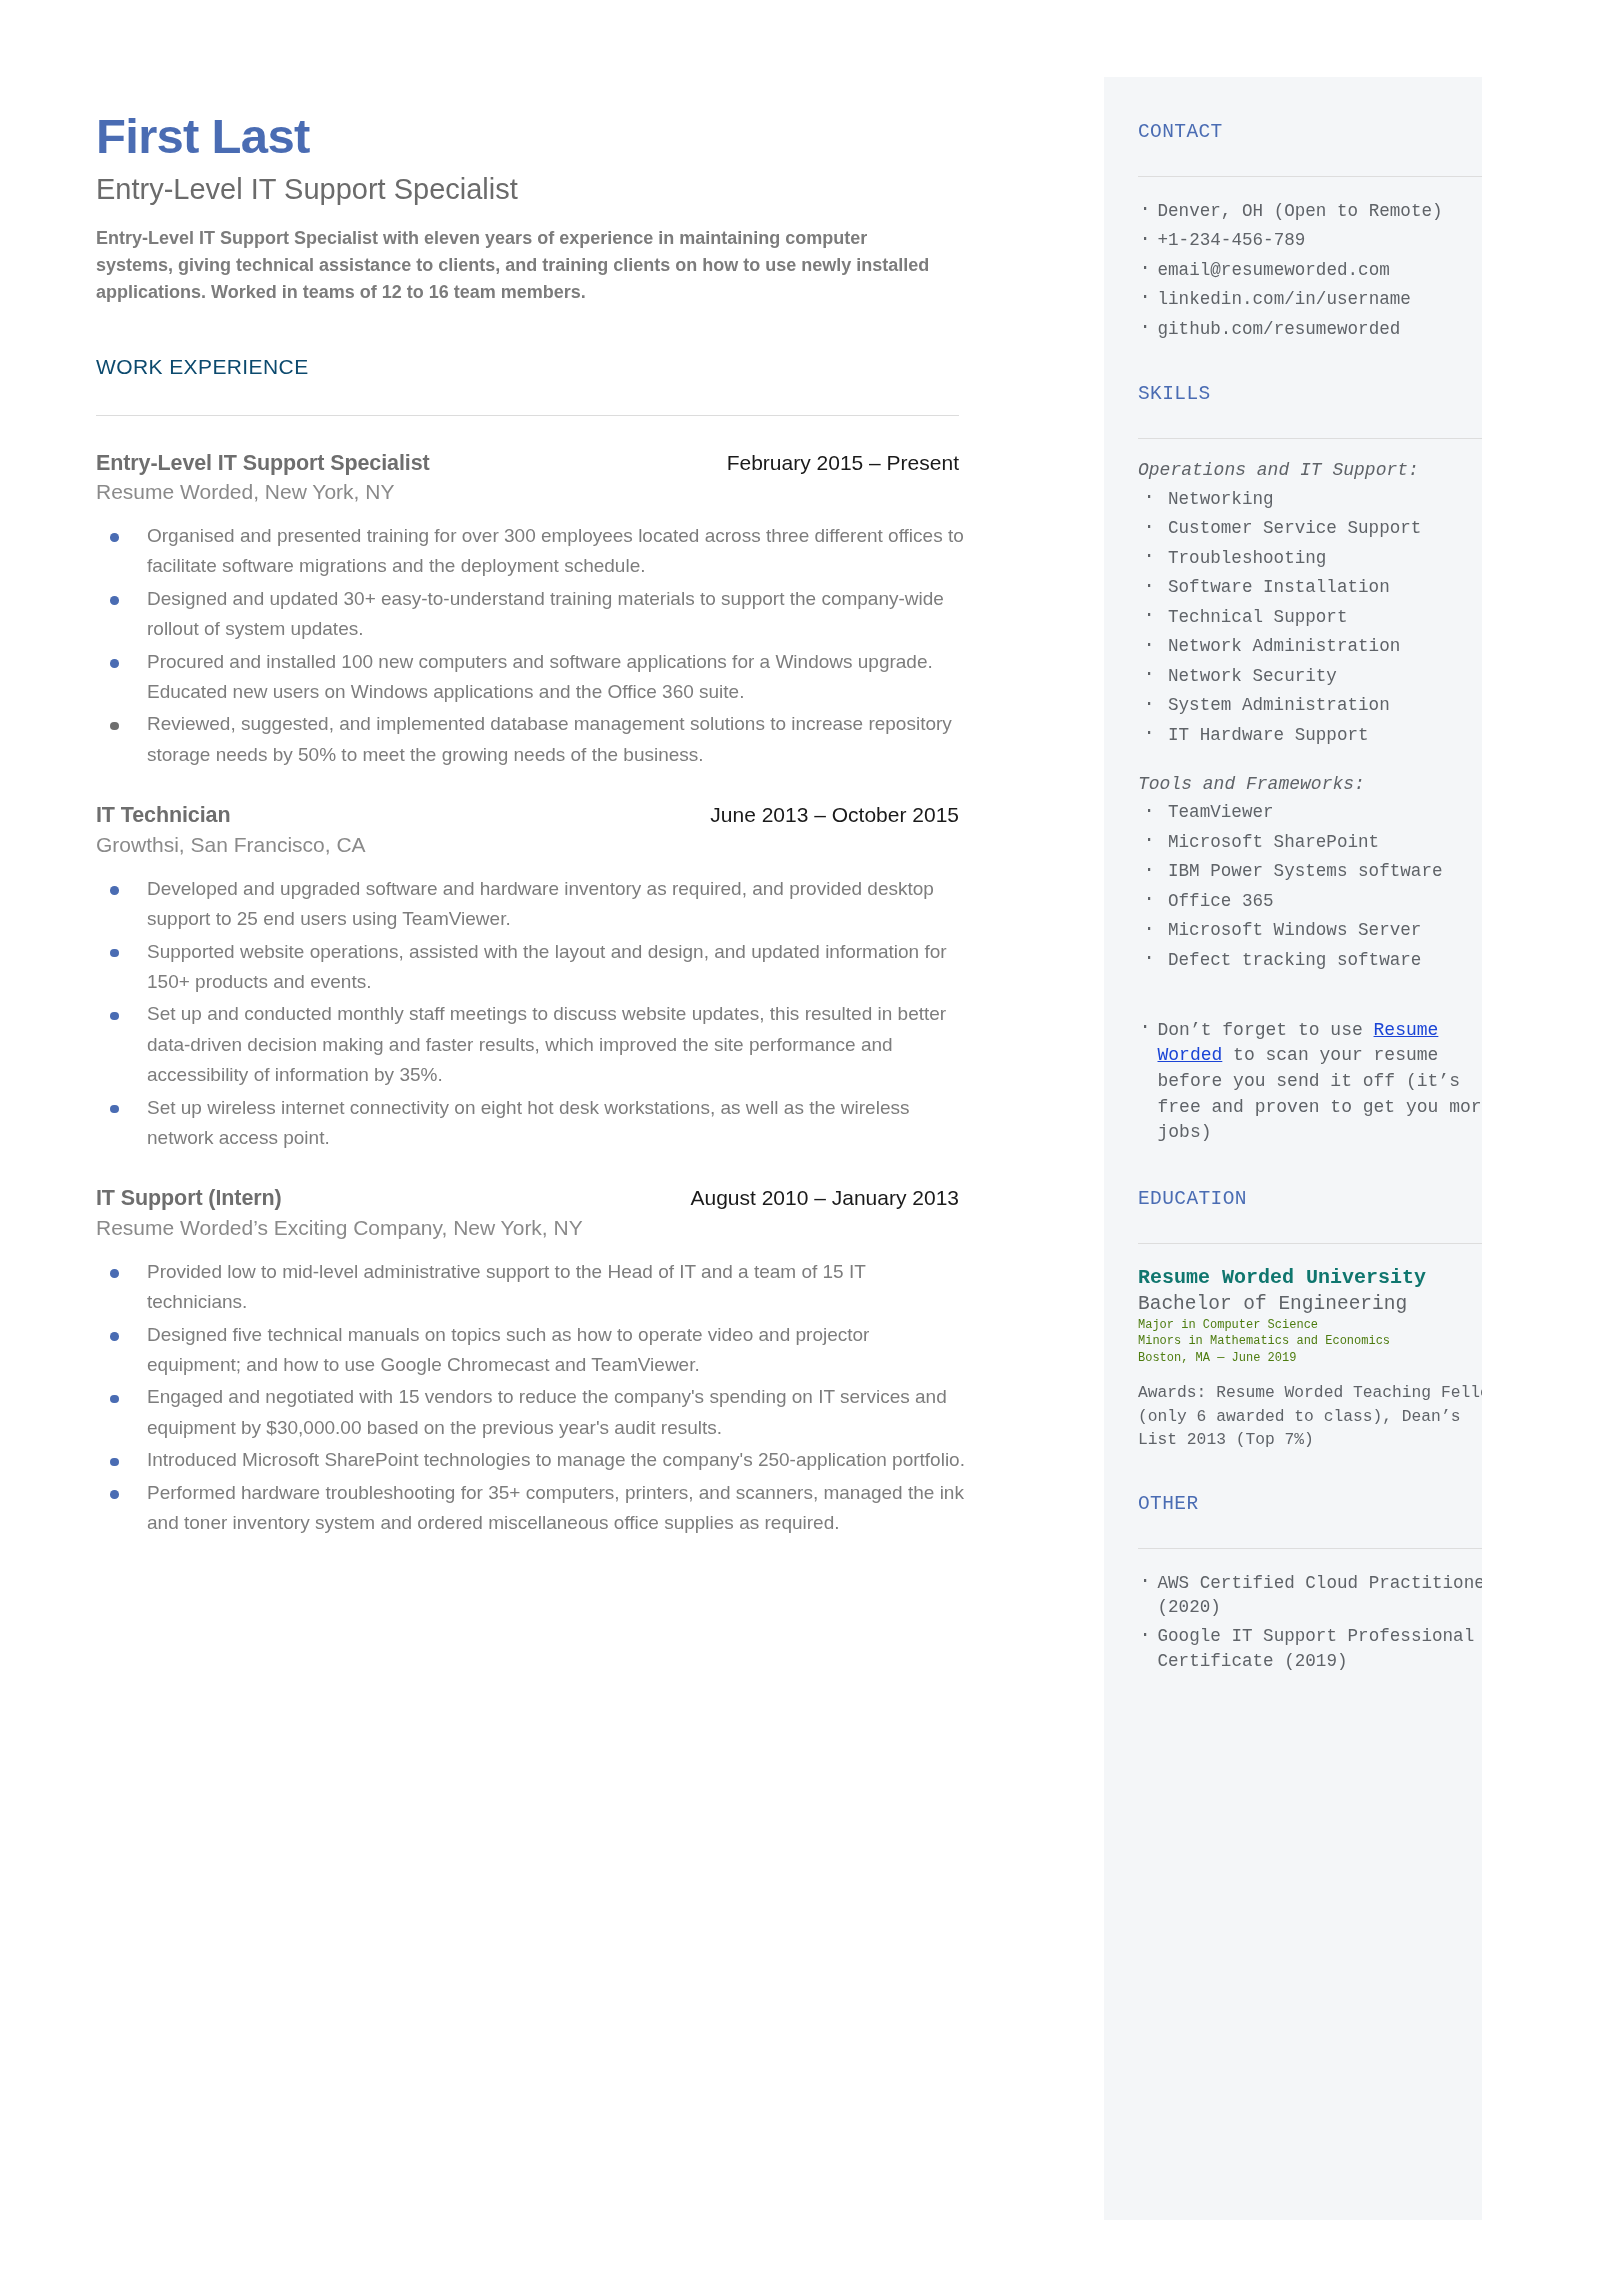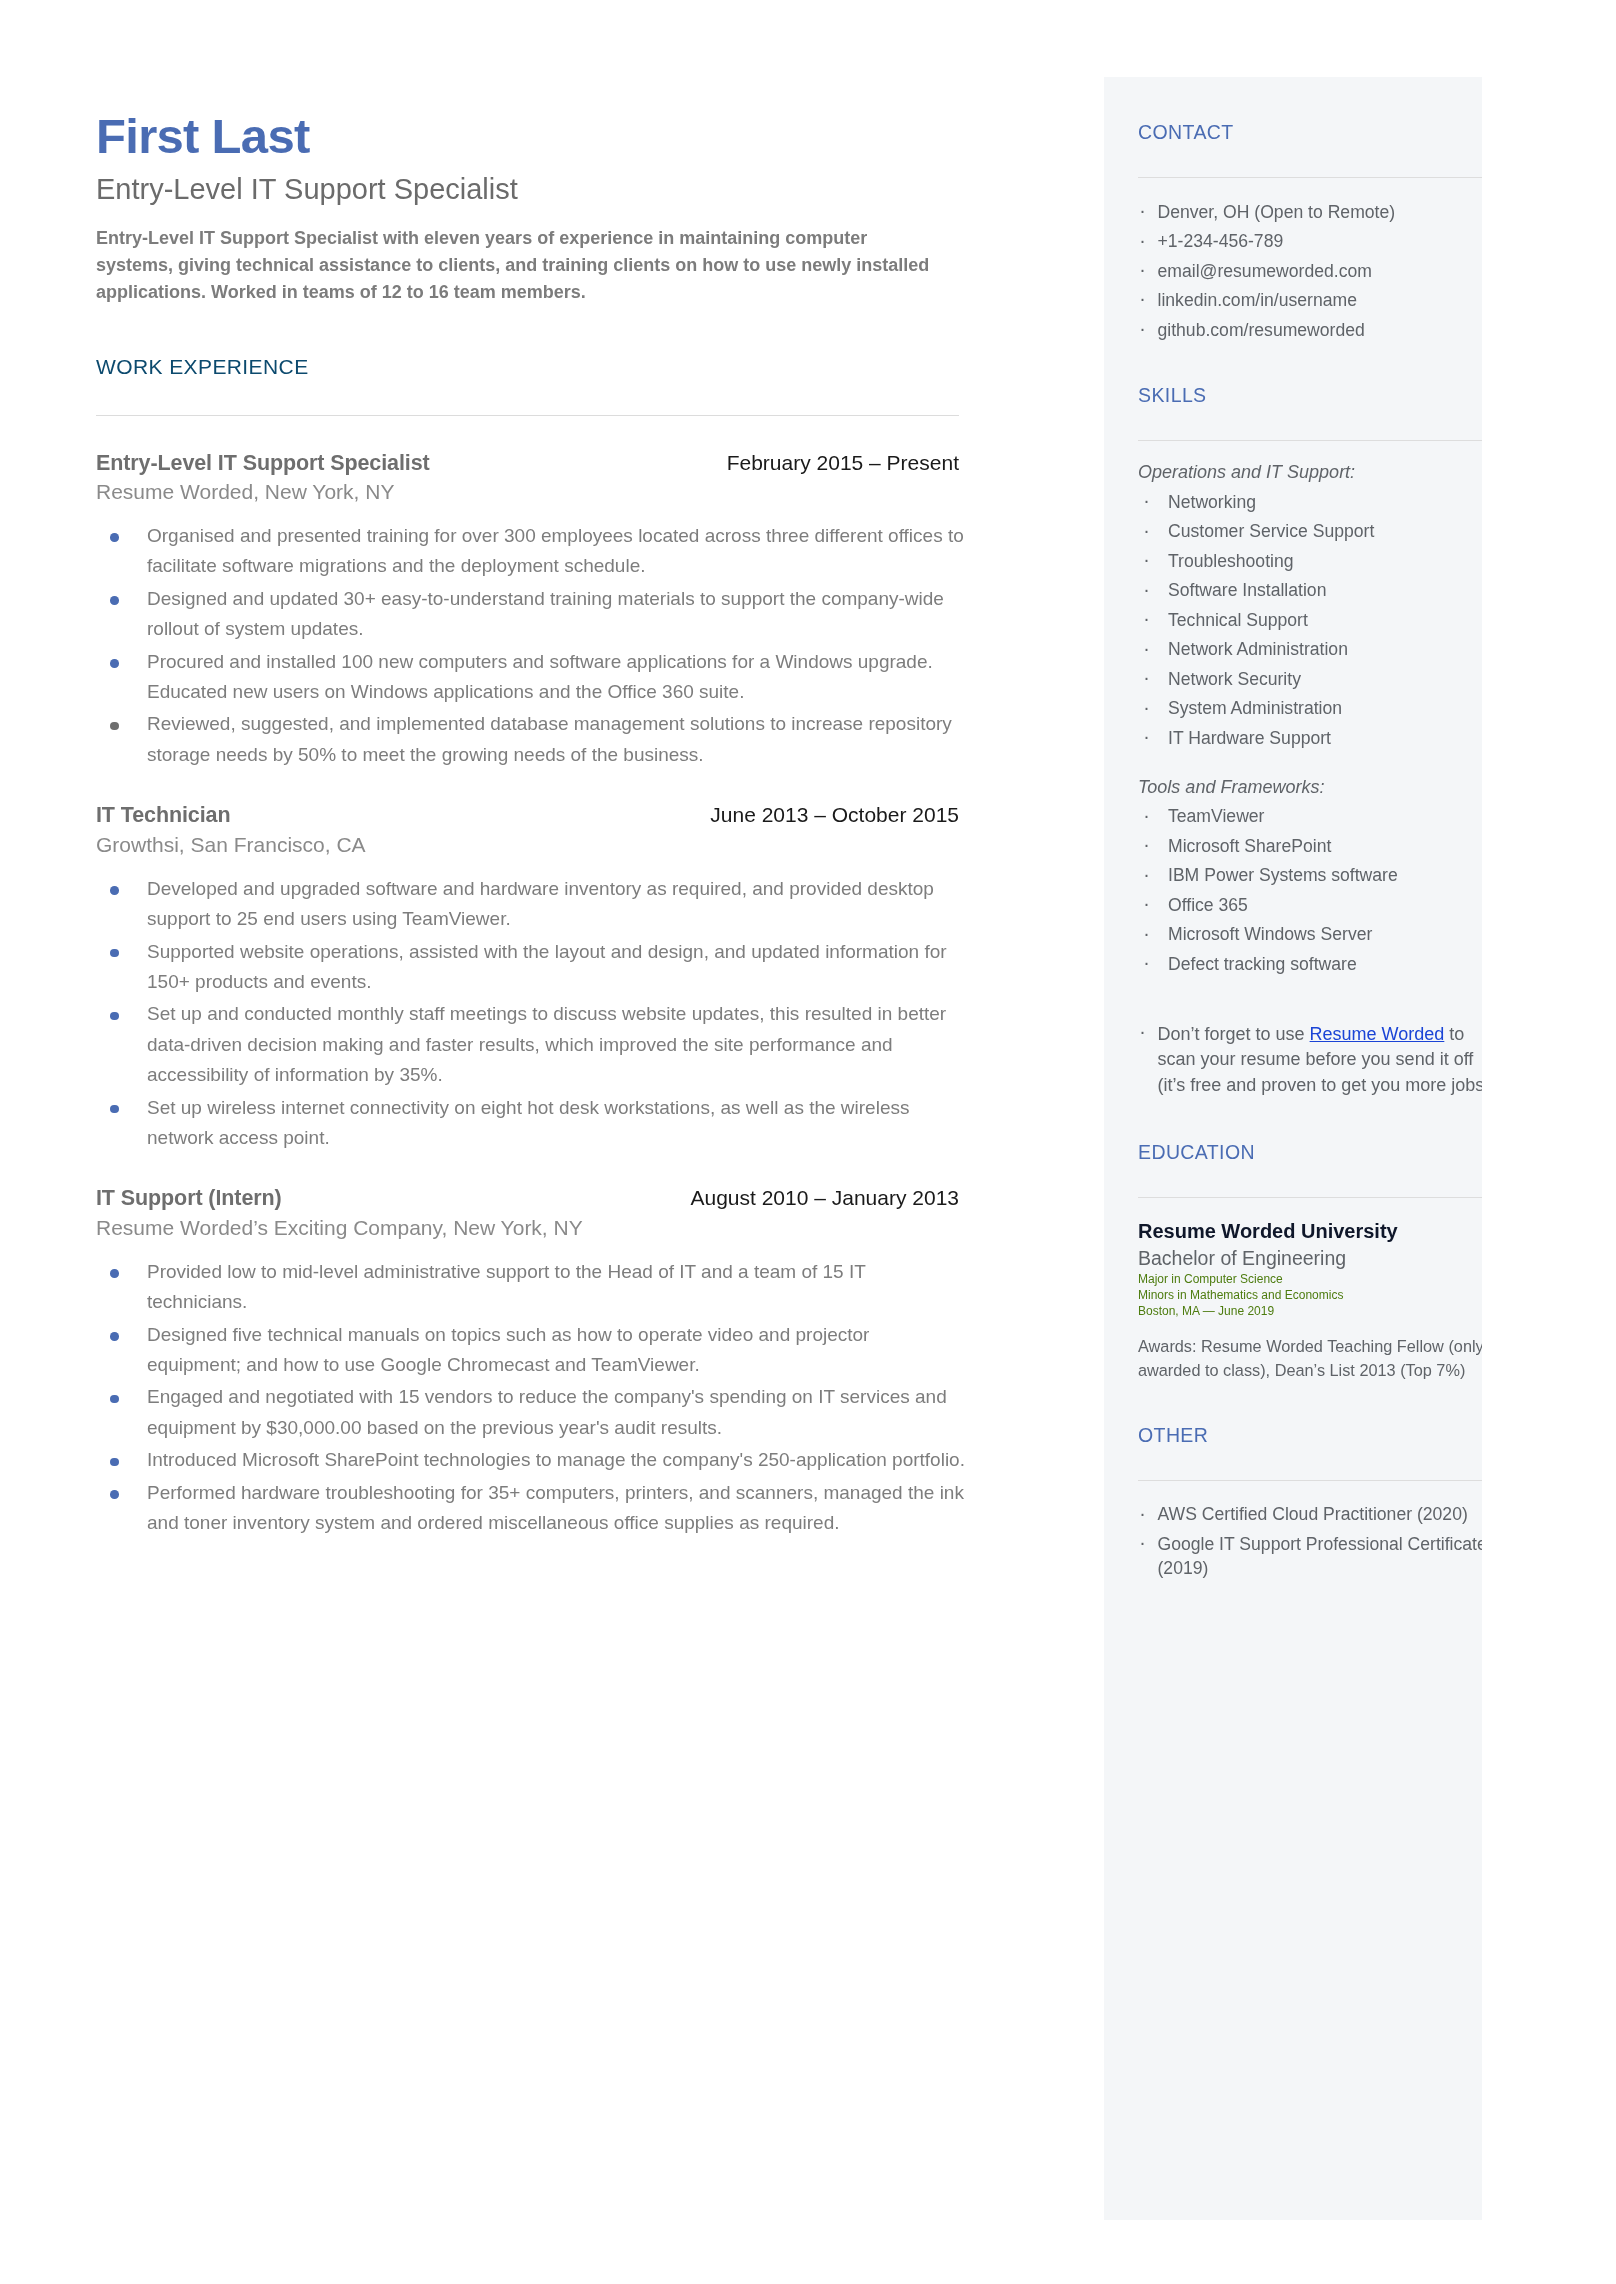--- a/index.html
+++ b/index.html
@@ -130,20 +130,21 @@
 
   
   .sidebar {
     position: absolute;
     left: 1104px;
     top: 77px;
     width: 435px;
     min-height: 2143px;
     background: #f4f6f8;
     padding: 44px 34px 39px 34px;
+    font-family: Liberation Mono, monospace;
   }
 
   .side-head {
     font-size: 19.5px;
     font-weight: 400;
     color: #4a6cb3;
     letter-spacing: 0.4px;
   }
 
   .side-rule {
@@ -210,21 +211,21 @@
     color: #5f6368;
   }
   .promo a {
     color: #1a44d6;
     text-decoration: underline;
   }
 
   .edu-school {
     font-size: 20px;
     font-weight: 700;
-    color: #0f172a;
+    color: #0f766e;
     line-height: 1.25;
   }
   .edu-degree {
     font-size: 19.5px;
     color: #5f6368;
     line-height: 1.3;
     margin-top: 1.3px;
   }
   .edu-line {
     font-size: 12px;

